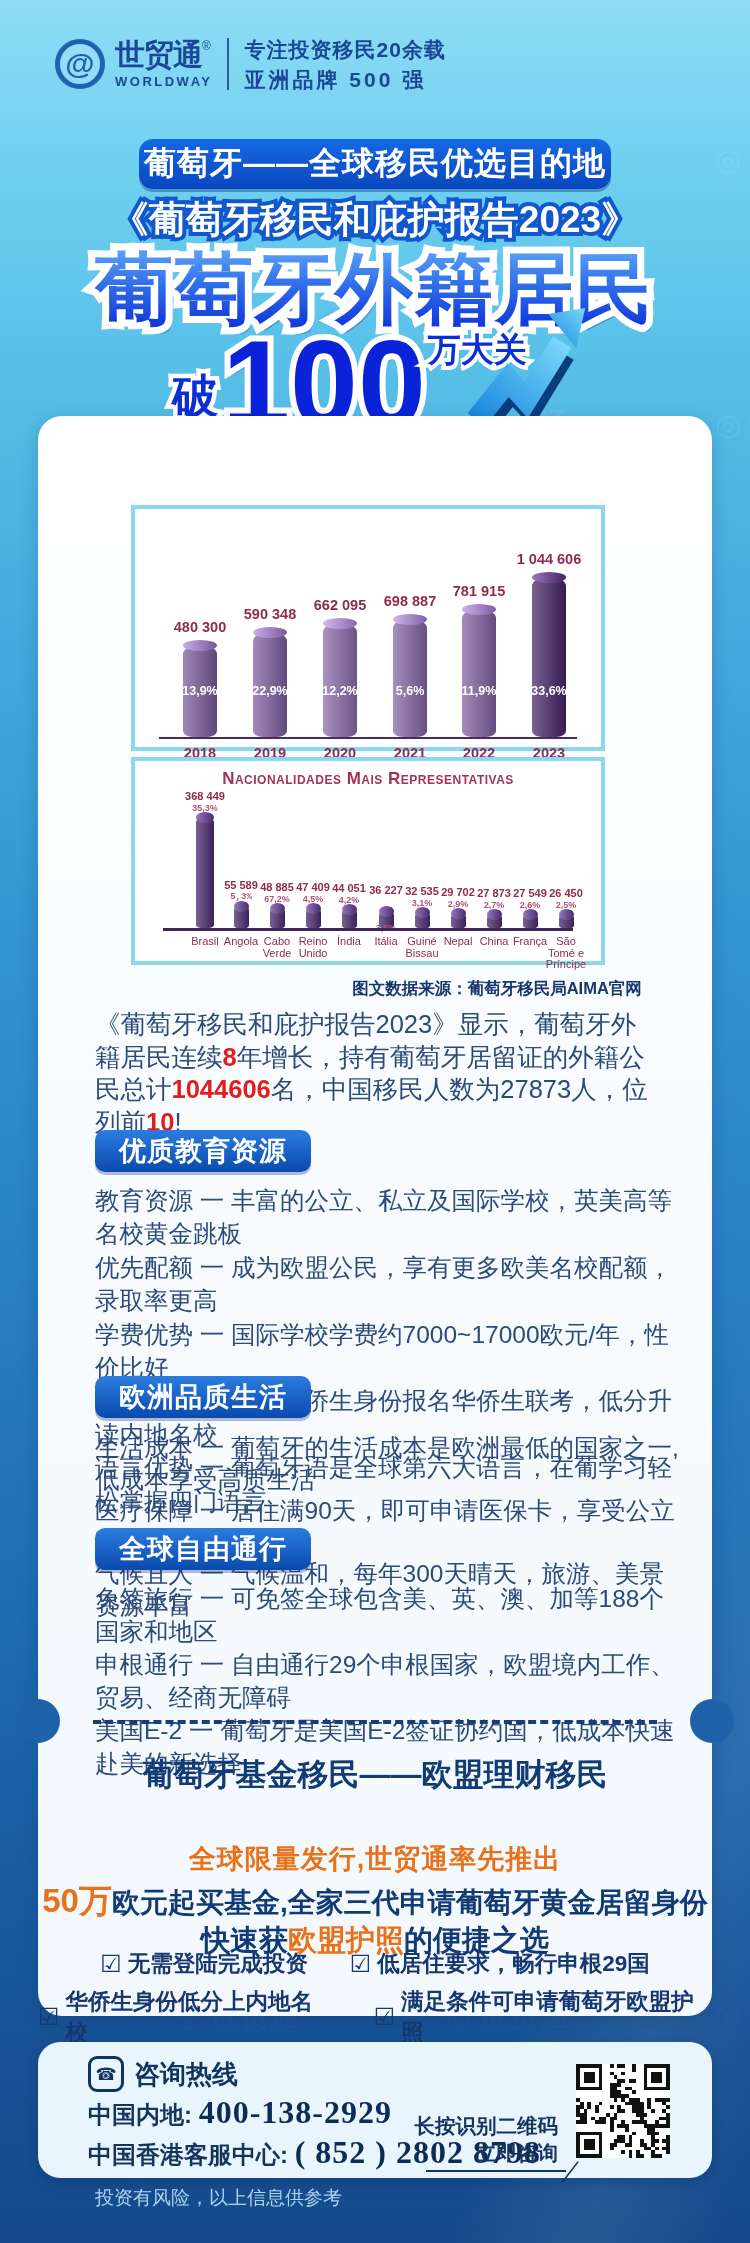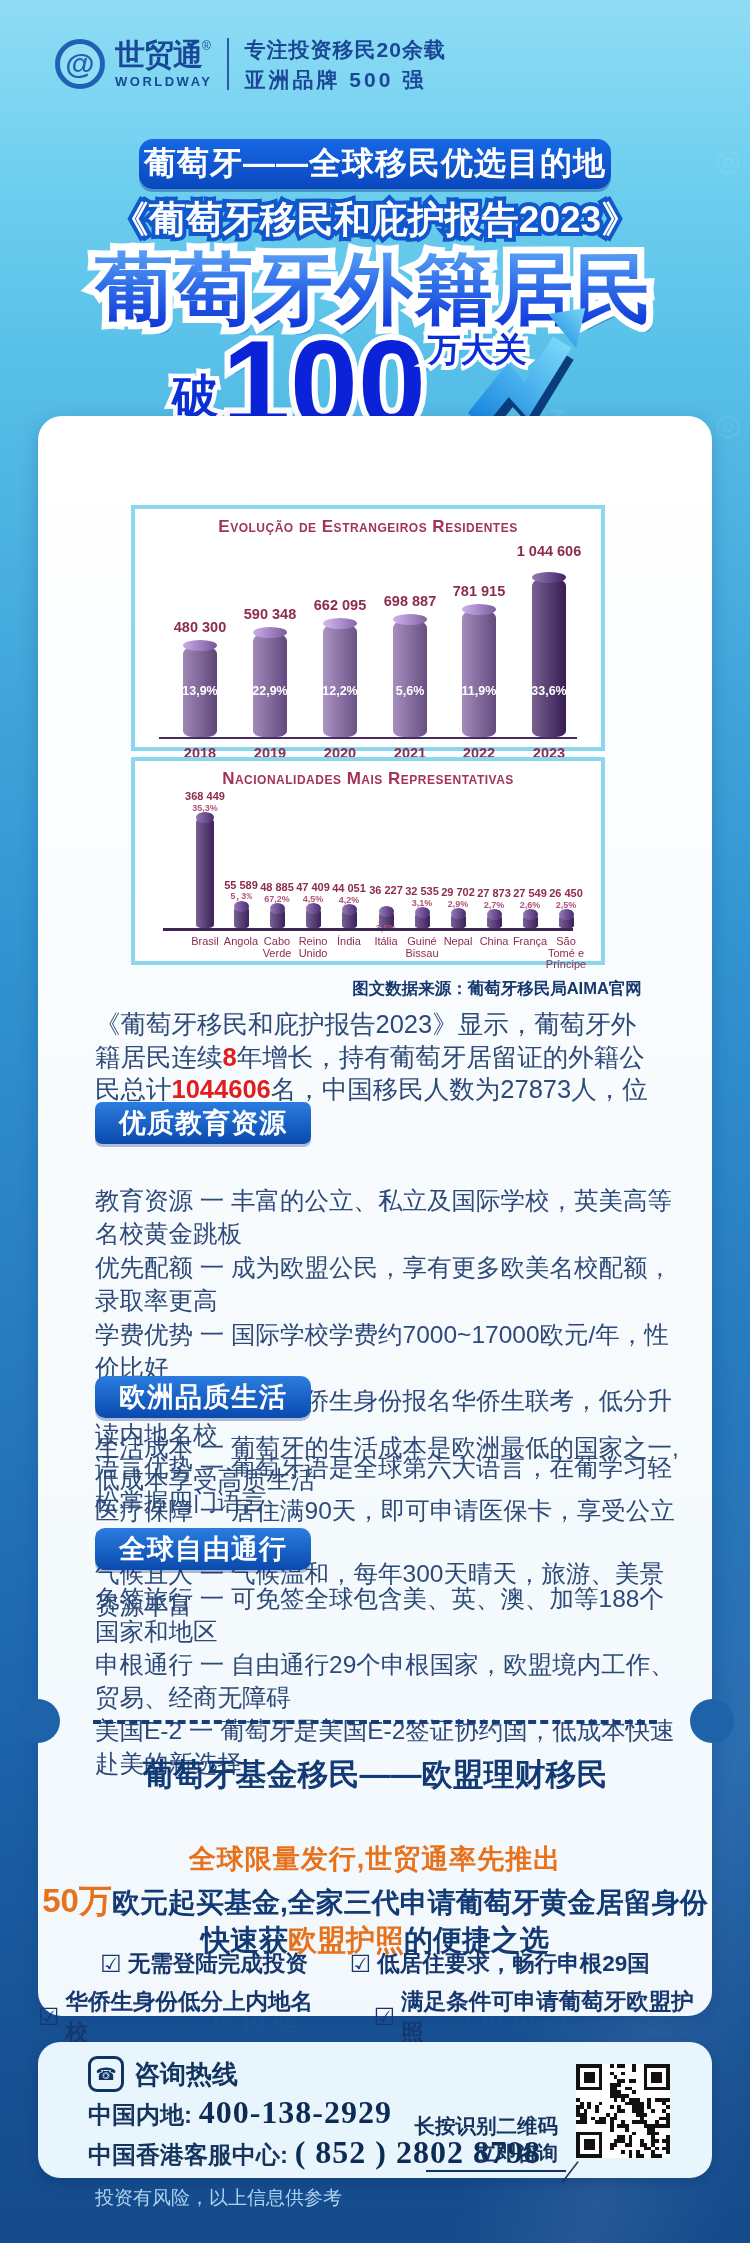--- a/index.html
+++ b/index.html
@@ -65,21 +65,21 @@
   .c1pct{position:absolute;text-align:center;color:#fff;font-weight:bold;font-size:12.5px;}
   .c2pct{position:absolute;text-align:center;color:#b2557a;font-weight:bold;font-size:9px;}
   .c1year{position:absolute;text-align:center;color:#8e2b50;font-weight:bold;font-size:14.5px;}
   .c2cat{position:absolute;text-align:center;color:#8e2b50;font-weight:normal;font-size:11px;line-height:11.5px;}
   .source{position:absolute;left:269px;top:562px;width:380px;text-align:center;font-size:16.5px;font-weight:bold;color:#17386f;}
   .para{position:absolute;left:57px;top:592px;width:564px;font-size:25.5px;line-height:32.5px;color:#2d4a79;}
   .hl{color:#e31d1d;font-weight:bold;}
   .badge{position:absolute;left:57px;height:42px;padding:0 24px;border-radius:10px;
     background:linear-gradient(180deg,#2b7ce0,#0a4aae);box-shadow:0 3px 0 rgba(6,40,120,.3);
     color:#fff;font-size:27px;font-weight:bold;display:flex;align-items:center;letter-spacing:1px;}
-  .b1{top:686px;border-radius:7px;} .b2{top:960px;} .b3{top:1112px;}
+  .b1{top:714px;} .b2{top:960px;} .b3{top:1112px;}
   .plist{position:absolute;left:57px;width:585px;color:#2d4a79;font-size:24.5px;}
   .l1{top:768px;line-height:33.4px;}
   .l2{top:1016px;line-height:31.5px;}
   .l3{top:1166px;line-height:33px;}
   .dashline{position:absolute;left:55px;right:55px;top:1304px;border-top:4px dashed #1b3c78;}
   .notch{position:absolute;width:44px;height:44px;border-radius:50%;background:#1e63a9;top:1699px;}
   .notch-l{left:16px;} .notch-r{left:690px;}
   .promo{position:absolute;left:0;right:0;text-align:center;font-weight:bold;}
   .pr1{top:1338px;font-size:31px;color:#123a75;}
   .pr2{top:1380px;font-size:31px;color:#123a75;}
@@ -183,21 +183,20 @@
         <path d="M14 120 L44 82 L62 102 L96 46 L96 46" fill="none" stroke="#0a3d7c" stroke-width="22" stroke-linejoin="miter"></path>
         <path d="M8 112 L40 72 L58 92 L94 34" fill="none" stroke="url(#ag)" stroke-width="22"></path>
         <polygon points="80,6 117,0 108,40" fill="url(#ag)"></polygon>
       </svg>
     </div>
   </div>
 
   <div class="card1">
 
     <div class="chartbox cb1">
-      <div class="chart-title">Evolução de Estrangeiros Residentes</div>
       <div class="plot" id="plot1">
           <div class="cyl" style="left: 48px; top: 136px; width: 34px; height: 92px; background: linear-gradient(90deg, rgba(255, 255, 255, 0.28), rgba(0, 0, 0, 0.22)), rgb(122, 90, 156);"></div>
           <div class="c1val" style="left: 19px; top: 110px; width: 92px;">480 300</div>
           <div class="c1pct" style="left: 39px; top: 175px; width: 52px;">13,9%</div>
           <div class="c1year" style="left: 30px; top: 236px; width: 70px;">2018</div>
           <div class="cyl" style="left: 118px; top: 123px; width: 34px; height: 105px; background: linear-gradient(90deg, rgba(255, 255, 255, 0.28), rgba(0, 0, 0, 0.22)), rgb(126, 94, 161);"></div>
           <div class="c1val" style="left: 89px; top: 97px; width: 92px;">590 348</div>
           <div class="c1pct" style="left: 109px; top: 175px; width: 52px;">22,9%</div>
           <div class="c1year" style="left: 100px; top: 236px; width: 70px;">2019</div>
           <div class="cyl" style="left: 188px; top: 114px; width: 34px; height: 114px; background: linear-gradient(90deg, rgba(255, 255, 255, 0.28), rgba(0, 0, 0, 0.22)), rgb(138, 107, 172);"></div>
@@ -206,21 +205,21 @@
           <div class="c1year" style="left: 170px; top: 236px; width: 70px;">2020</div>
           <div class="cyl" style="left: 258px; top: 110px; width: 34px; height: 118px; background: linear-gradient(90deg, rgba(255, 255, 255, 0.28), rgba(0, 0, 0, 0.22)), rgb(132, 101, 166);"></div>
           <div class="c1val" style="left: 229px; top: 84px; width: 92px;">698 887</div>
           <div class="c1pct" style="left: 249px; top: 175px; width: 52px;">5,6%</div>
           <div class="c1year" style="left: 240px; top: 236px; width: 70px;">2021</div>
           <div class="cyl" style="left: 327px; top: 100px; width: 34px; height: 128px; background: linear-gradient(90deg, rgba(255, 255, 255, 0.28), rgba(0, 0, 0, 0.22)), rgb(128, 96, 162);"></div>
           <div class="c1val" style="left: 298px; top: 74px; width: 92px;">781 915</div>
           <div class="c1pct" style="left: 318px; top: 175px; width: 52px;">11,9%</div>
           <div class="c1year" style="left: 309px; top: 236px; width: 70px;">2022</div>
           <div class="cyl" style="left: 397px; top: 68px; width: 34px; height: 160px; background: linear-gradient(90deg, rgba(255, 255, 255, 0.28), rgba(0, 0, 0, 0.22)), rgb(69, 36, 104);"></div>
-          <div class="c1val" style="left: 368px; top: 34px; width: 92px;">1 044 606</div>
+          <div class="c1val" style="left: 368px; top: 42px; width: 92px;">1 044 606</div>
           <div class="c1pct" style="left: 388px; top: 175px; width: 52px;">33,6%</div>
           <div class="c1year" style="left: 379px; top: 236px; width: 70px;">2023</div>
         </div>
       <div class="axis" style="left:24px;right:24px;top:228px;"></div>
     </div>
 
     <div class="chartbox cb2">
       <div class="chart-title">Nacionalidades Mais Representativas</div>
       <div class="plot" id="plot2">
           <div class="cyl" style="left: 61px; top: 56px; width: 18px; height: 111px; background: linear-gradient(90deg, rgba(255, 255, 255, 0.25), rgba(0, 0, 0, 0.2)), rgb(74, 43, 112);"></div>

